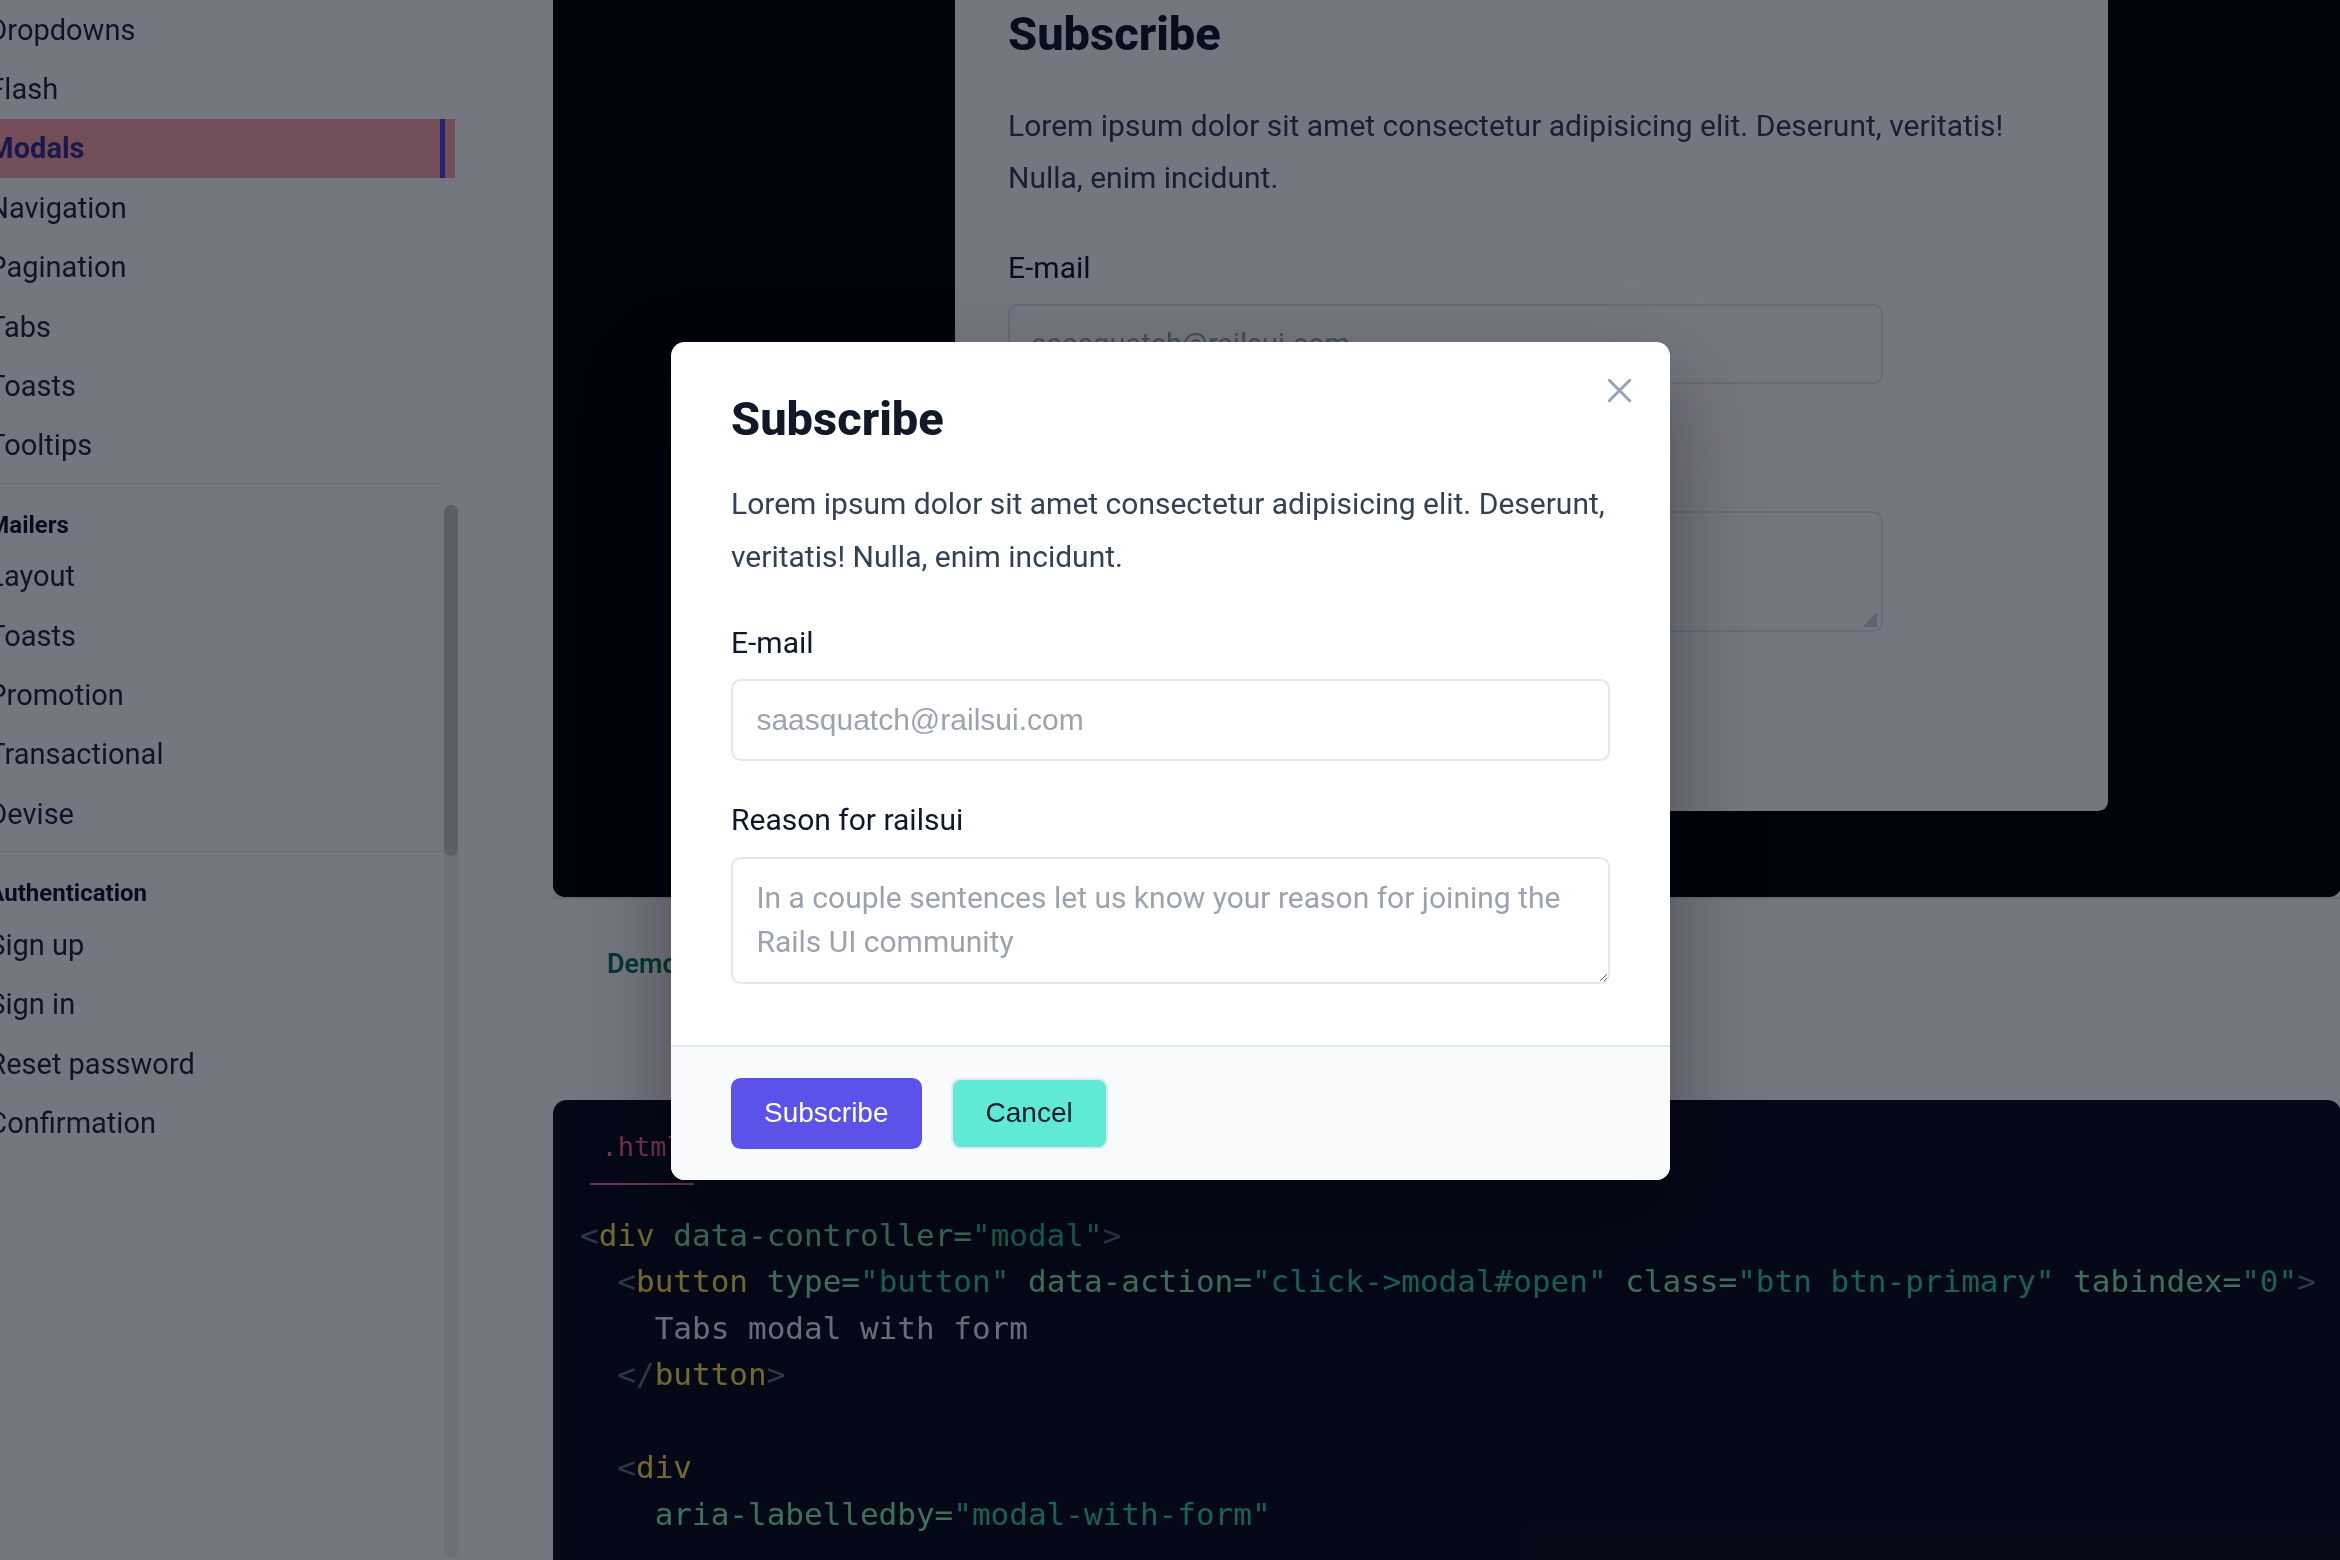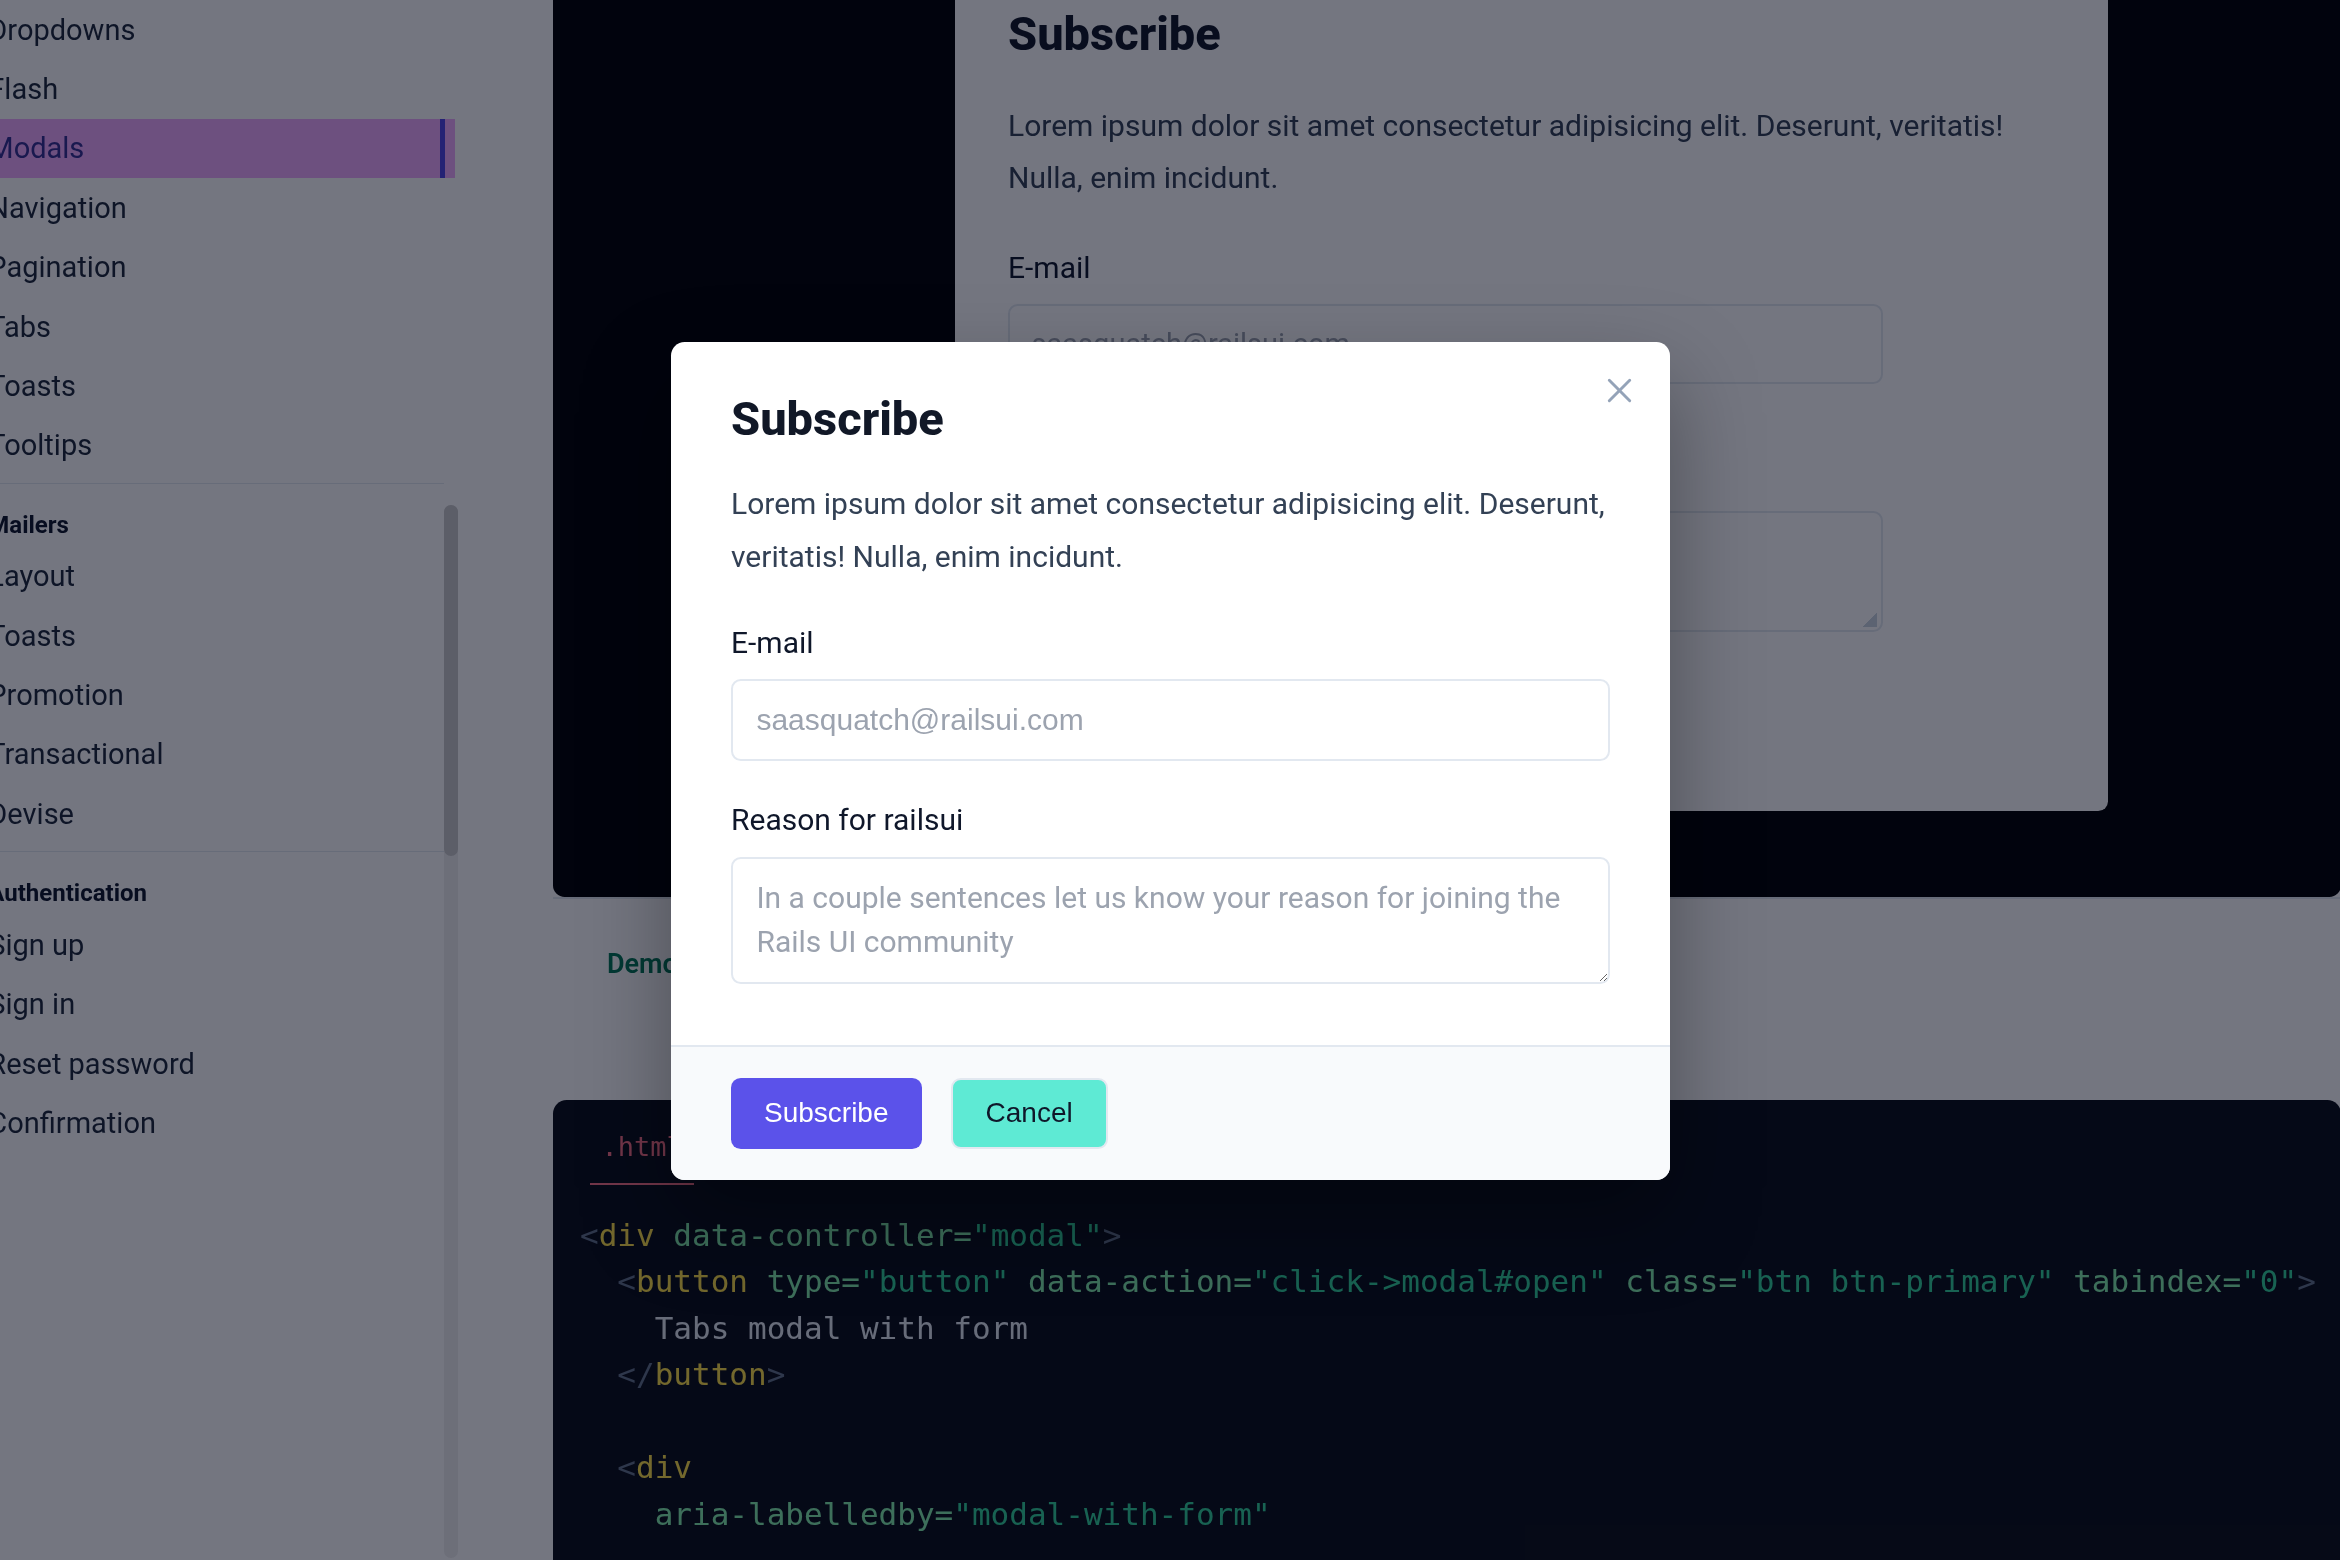--- a/index.html
+++ b/index.html
@@ -2,21 +2,21 @@
 <html><head>
 <meta charset="utf-8">
 <style>
 *{box-sizing:border-box;margin:0;padding:0}
 html,body{width:2341px;height:1560px;overflow:hidden;font-family:-apple-system,BlinkMacSystemFont,"Segoe UI",Roboto,sans-serif}
 body{position:relative;background:#fff}
 
 
 .sidebar{position:absolute;left:0;top:0;width:455px;height:1560px;background:#fff;overflow:visible}
 .sb-item{padding:12.7px 0 12.7px 0;font-size:29px;color:#1e293b;cursor:pointer;position:relative;text-indent:-11.7px}
-.sb-item.active{background:#f0abfc;color:#373193;font-weight:400}
+.sb-item.active{background:#fca5a5;color:#373193;font-weight:700}
 .sb-item.active::after{content:"";position:absolute;right:9.8px;top:0;bottom:0;width:4.9px;background:#4f46e5}
 .sb-heading{padding:27px 0 7.8px 0;font-size:24px;font-weight:700;color:#0f172a;text-indent:-11.7px}
 .sb-divider{height:1px;background:#e2e8f0;margin:7.8px 0 0 0;width:444px}
 
 
 .main{position:absolute;left:553px;top:0;right:0;height:1560px}
 
 
 .preview-frame{position:absolute;left:0;top:0;right:0;height:897px;background:#000;border-radius:0 0 11.7px 11.7px}
 .preview-inner{position:absolute;left:402px;top:0;width:1153px;height:811px;background:#fff;border-radius:0 0 9.8px 9.8px;padding:0 53px 39px 53px}

